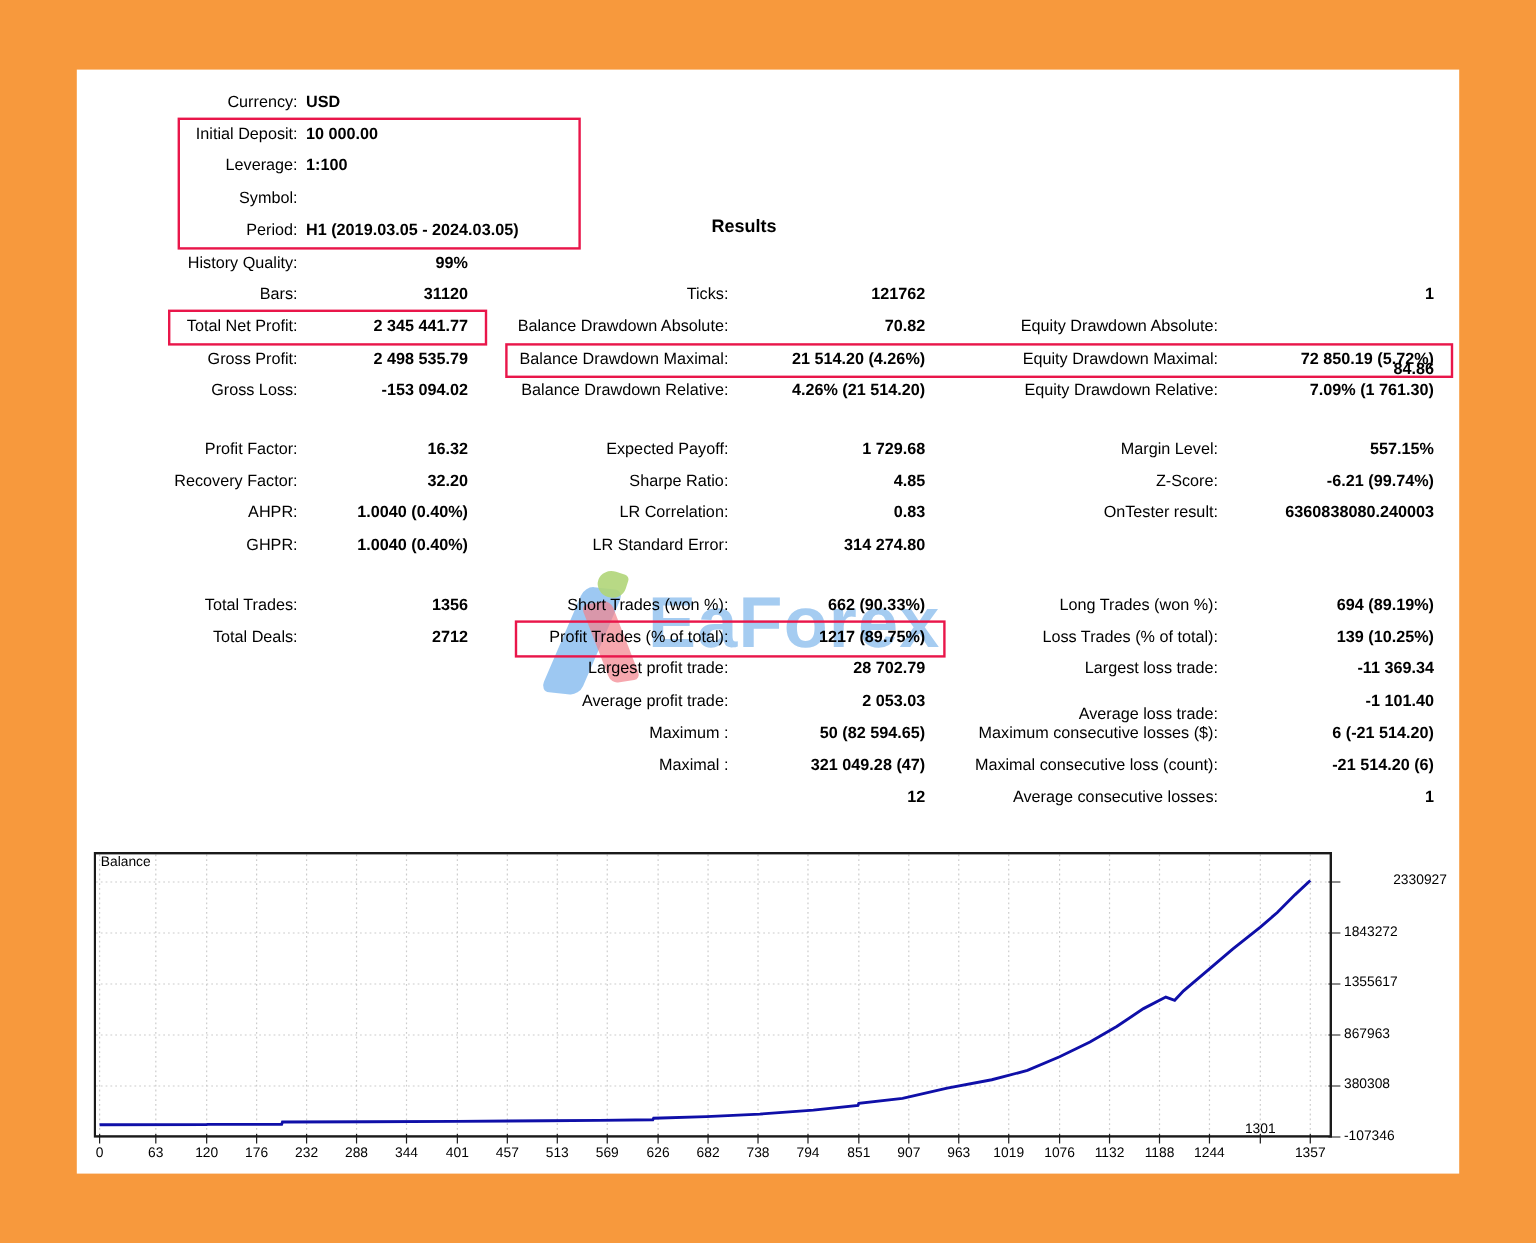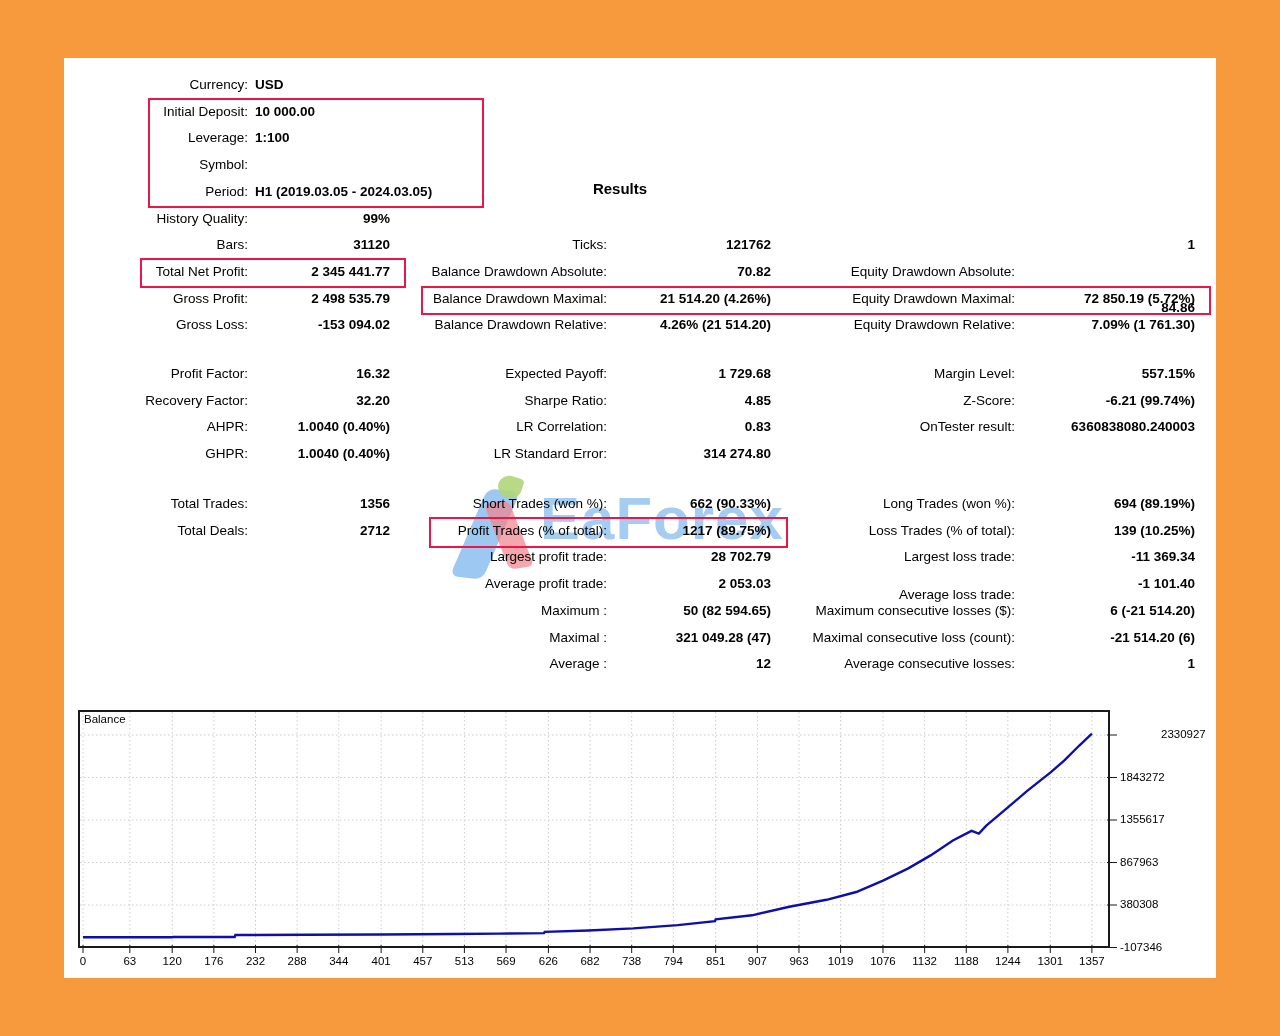--- a/index.html
+++ b/index.html
@@ -152,21 +152,20 @@
       <div class="cell lbl" style="left: 711px; width: 240px; top: 496px; margin-top: 28px;">Average loss trade:</div>
       <div class="cell val" style="left: 955px; width: 176px; top: 513px;">-1 101.40</div>
       <div class="cell lbl" style="left: 303px; width: 240px; top: 540px;">Maximum :</div>
       <div class="cell val" style="left: 547px; width: 160px; top: 540px;">50 (82 594.65)</div>
       <div class="cell lbl" style="left: 711px; width: 240px; top: 540px;">Maximum consecutive losses ($):</div>
       <div class="cell val" style="left: 955px; width: 176px; top: 540px;">6 (-21 514.20)</div>
       <div class="cell lbl" style="left: 303px; width: 240px; top: 567px;">Maximal :</div>
       <div class="cell val" style="left: 547px; width: 160px; top: 567px;">321 049.28 (47)</div>
       <div class="cell lbl" style="left: 711px; width: 240px; top: 567px;">Maximal consecutive loss (count):</div>
       <div class="cell val" style="left: 955px; width: 176px; top: 567px;">-21 514.20 (6)</div>
-      <div class="cell lbl" style="left: 303px; width: 240px; top: 593px;">Average :</div>
       <div class="cell val" style="left: 547px; width: 160px; top: 593px;">12</div>
       <div class="cell lbl" style="left: 711px; width: 240px; top: 593px;">Average consecutive losses:</div>
       <div class="cell val" style="left: 955px; width: 176px; top: 593px;">1</div>
     </div>
 
   <div class="hl-box" id="hl-deposit"></div>
   <div class="hl-box" id="hl-netprofit"></div>
   <div class="hl-box" id="hl-drawdown"></div>
   <div class="hl-box" id="hl-profittrades"></div>
 
@@ -259,17 +258,17 @@
       <div class="xlab" style="left: 545.687px; top: 897px;">738</div>
       <div class="xlab" style="left: 587.322px; top: 897px;">794</div>
       <div class="xlab" style="left: 629.7px; top: 897px;">851</div>
       <div class="xlab" style="left: 671.335px; top: 897px;">907</div>
       <div class="xlab" style="left: 712.97px; top: 897px;">963</div>
       <div class="xlab" style="left: 754.604px; top: 897px;">1019</div>
       <div class="xlab" style="left: 796.983px; top: 897px;">1076</div>
       <div class="xlab" style="left: 838.617px; top: 897px;">1132</div>
       <div class="xlab" style="left: 880.252px; top: 897px;">1188</div>
       <div class="xlab" style="left: 921.887px; top: 897px;">1244</div>
-      <div class="xlab" style="left: 964.265px; top: 897px;">1301</div>
+      <div class="xlab" style="left: 964.265px; top: 877px;">1301</div>
       <div class="xlab" style="left: 1005.9px; top: 897px; text-align: center;">1357</div>
     </div>
 
 </div>
 
 </body></html>

